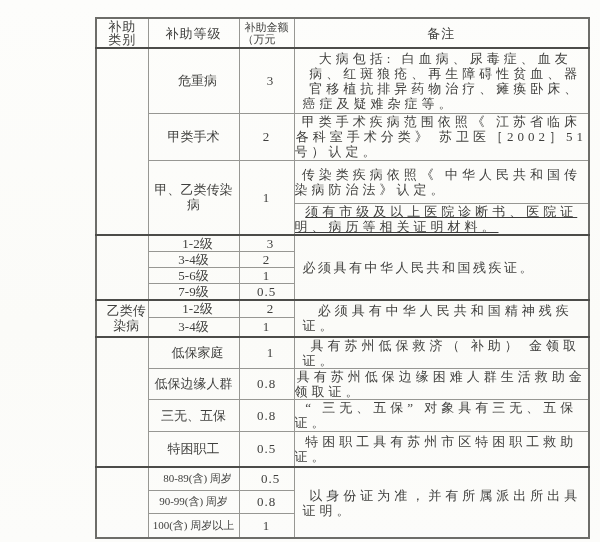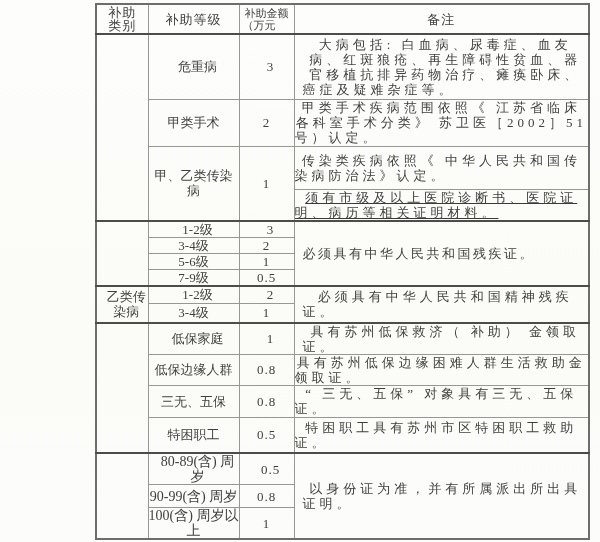--- a/index.html
+++ b/index.html
@@ -9,21 +9,21 @@
     font-family:"Liberation Serif","DejaVu Serif",serif;
     color:#3b3b3b;
     position:relative;
     overflow:hidden;
   }
   .page{
     position:absolute;left:0;top:0;width:600px;height:542px;
     background:linear-gradient(180deg,#fdfdfb 0%,#fbfbf8 60%,#fcfcfa 100%);
   }
   table.subsidy{
-    position:absolute;left:95px;top:3px;
+    position:absolute;left:95px;top:17px;
     width:493px;
     border-collapse:collapse;
     table-layout:fixed;
   }
   table.subsidy td{
     border:1px solid #979793;
     padding:0;
     vertical-align:middle;
     text-align:center;
     font-size:13px;
@@ -31,21 +31,21 @@
     color:#3f3f3d;
     overflow:hidden;
   }
   table.subsidy{border:2px solid #6d6d69;}
   tr.sec td{border-top:2.5px solid #4c4c49;padding-left:8px;}
   td.hdr{font-size:13px;letter-spacing:1px;color:#39393a;}
   td.hdr .small{font-size:11px;letter-spacing:0;line-height:12px;display:block;}
   td.hdr .l{display:block;line-height:13px;}
   td.cat{font-size:10px;letter-spacing:0;line-height:12px;padding:0 1px;color:#3c3c3c;}
   td.lvl{font-size:13px;line-height:14px;padding:0 4px;}
-  td.lvl.age{font-size:14px;letter-spacing:0;}
+  td.lvl.age{font-size:11px;letter-spacing:0;}
   td.amt{font-size:13px;letter-spacing:1px;}
   td.note{
     text-align:justify;
     text-align-last:left;
     vertical-align:middle;
     padding:3px 5px 3px 8px;
     font-size:12.5px;
     letter-spacing:4px;
     line-height:15.5px;
     color:#3c3c3b;

